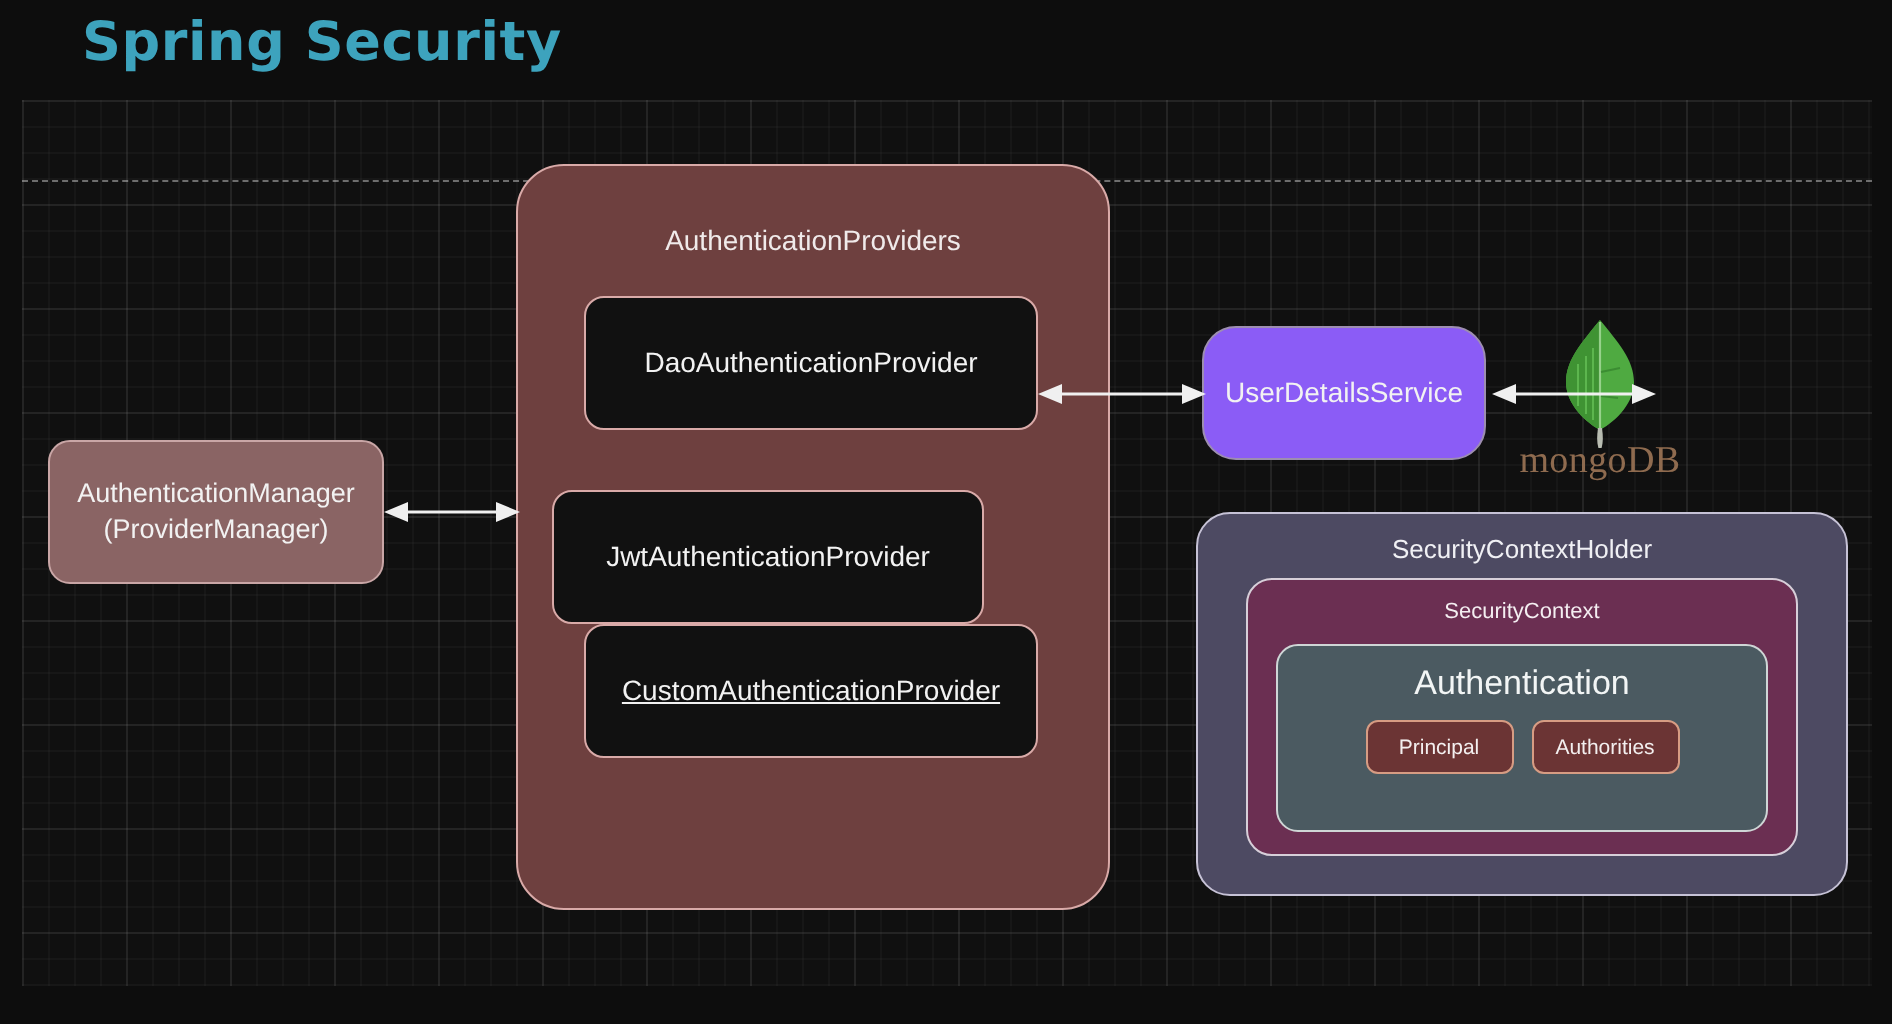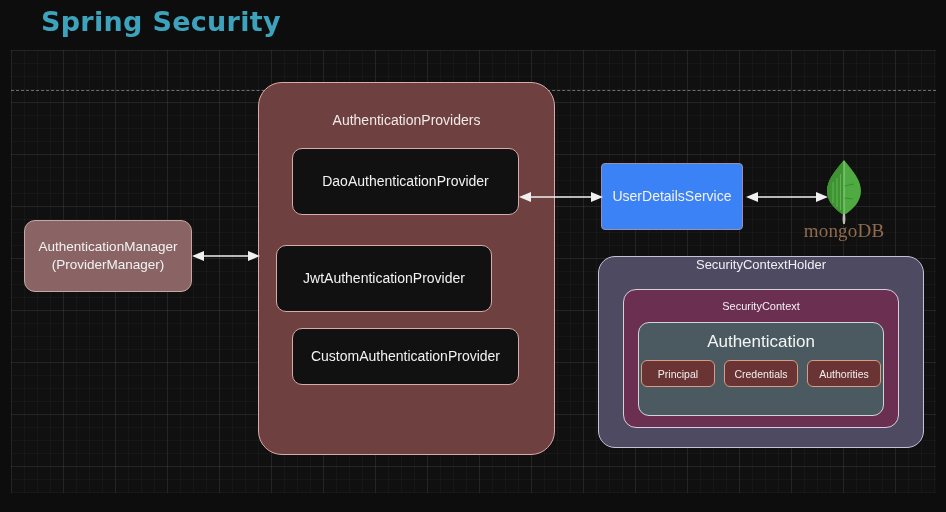--- a/index.html
+++ b/index.html
@@ -63,45 +63,45 @@
   }
   .providers > .ctr-label{
     margin-top:28px;font-size:14px;color:#f0eaea;
   }
   .prov-box{
     background:#111111;border:1px solid #d9aaa8;border-radius:10px;
     font-size:14px;color:#f2f2f2;
   }
   .prov1{left:292px;top:148px;width:227px;height:67px;}
   .prov2{left:276px;top:245px;width:216px;height:67px;}
-  .prov3{left:292px;top:328px;width:227px;height:57px;}
+  .prov3{left:292px;top:312px;width:227px;height:67px;text-decoration:underline;}
 
   
   .uds{
     left:601px;top:163px;width:142px;height:67px;
-    background:#3b82f6;border:1px solid #9d8eb0;border-radius:4px;
+    background:#8b5cf6;border:1px solid #9d8eb0;border-radius:17px;
     font-size:14px;
   }
 
   
-  .mongo{position:absolute;left:794px;top:158px;width:100px;height:88px;}
+  .mongo{position:absolute;left:750px;top:158px;width:100px;height:88px;}
   .mongo svg{position:absolute;left:26px;top:0;}
   .mongo-label{
     position:absolute;left:0;top:62px;width:100px;text-align:center;
     font-family:"Liberation Serif","DejaVu Serif",serif;
     font-size:19px;color:#8f6b4f;letter-spacing:0.2px;
   }
 
   
   .scholder{
     left:598px;top:256px;width:326px;height:192px;
     background:#4d4a62;border:1px solid #c6c2d6;border-radius:17px;
     align-items:flex-start;justify-content:center;
   }
-  .scholder > .ctr-label{font-size:13px;color:#f0f0f4;}
+  .scholder > .ctr-label{margin-top:10px;font-size:13px;color:#f0f0f4;}
 
   .sccontext{
     left:623px;top:289px;width:276px;height:139px;
     background:#6b2f52;border:1px solid #d7cfd9;border-radius:13px;
     align-items:flex-start;justify-content:center;
   }
   .sccontext > .ctr-label{margin-top:9px;font-size:11px;color:#f4eef1;}
 
   .authentication{
     left:638px;top:322px;width:246px;height:94px;
@@ -186,23 +186,20 @@
   </div>
   <div class="node authentication">
     <div class="ctr-label">Authentication</div>
   </div>
 
   <div class="chips">
     <div class="chip">
       <span>Principal</span>
     </div>
     <div class="chip">
-      <span>Credentials</span>
-    </div>
-    <div class="chip">
       <span>Authorities</span>
     </div>
   </div>
 
   <div class="arrow" style="left:192px;top:246px;">
     <svg width="68" height="20" viewBox="0 0 68 20">
       <line x1="10" y1="10" x2="58" y2="10" stroke="#f0f0f0" stroke-width="1.6"></line>
       <polygon points="0,10 12,5 12,15" fill="#f0f0f0"></polygon>
       <polygon points="68,10 56,5 56,15" fill="#f0f0f0"></polygon>
     </svg>

